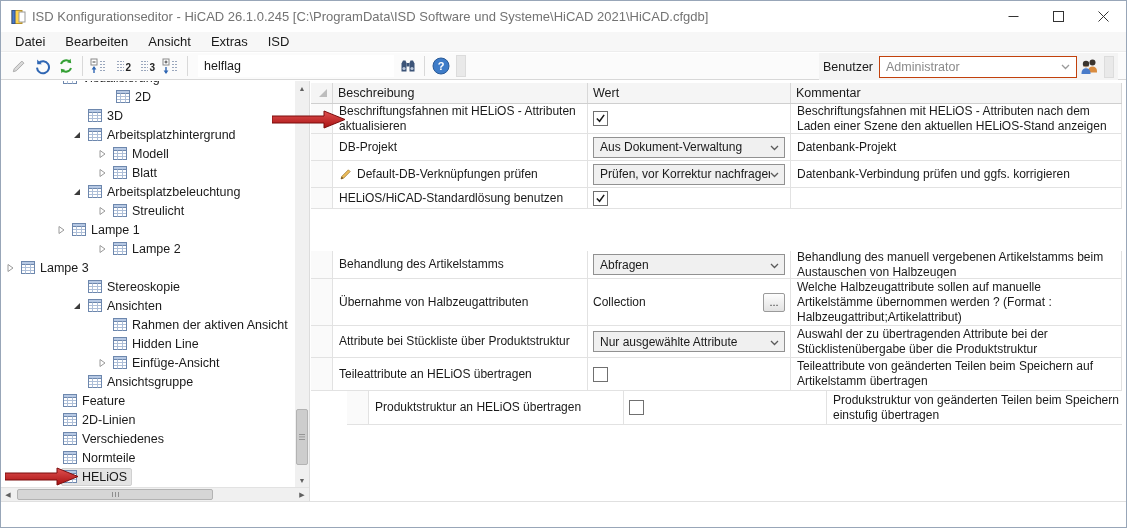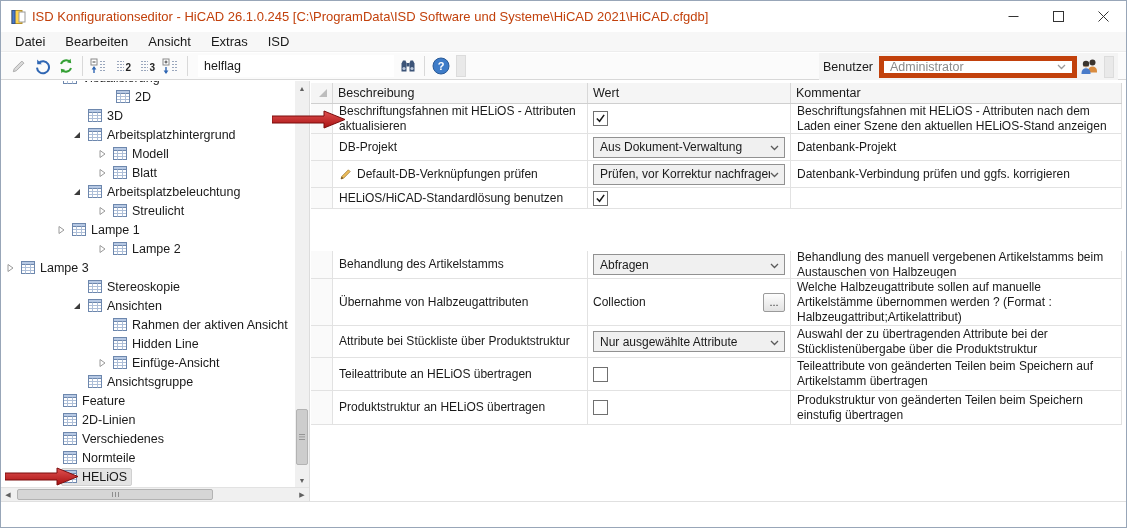--- a/index.html
+++ b/index.html
@@ -5,34 +5,34 @@
   * { margin:0; padding:0; box-sizing:border-box; }
   html,body { background:#e8e8e8; }
   body { font-family:"Liberation Sans", sans-serif; }
   .window {
     position:relative; width:1127px; height:528px; background:#fff;
     border:1px solid #98a6b8; overflow:hidden; font-size:12px; color:#1a1a1a;
   }
   
   .titlebar { position:absolute; left:0; top:0; width:100%; height:31px; background:#fff; display:flex; align-items:center; }
   .app-icon { margin:0 6px 0 9px; width:16px; height:16px; flex:0 0 auto; }
-  .title-text { font-size:13px; color:#c2410c; white-space:nowrap; }
+  .title-text { font-size:13px; color:#737373; white-space:nowrap; }
   .win-controls { position:absolute; right:0; top:0; height:31px; display:flex; }
   .win-btn { width:45px; height:31px; display:flex; align-items:center; justify-content:center; color:#333; }
   
   .menubar { position:absolute; left:0; top:31px; width:100%; height:20px; background:#f7f7f7; display:flex; align-items:center; padding-left:4px; border-bottom:1px solid #ededed; }
   .menu-item { padding:2px 10px; font-size:13px; color:#1a1a1a; }
   
   .toolbar { position:absolute; left:0; top:52px; width:100%; height:27px; background:#fbfbfb; border-bottom:1px solid #d8d8d8; display:flex; align-items:center; }
   .tbtn { height:24px; min-width:24px; display:flex; align-items:center; justify-content:center; }
   .tsep { width:1px; height:20px; background:#d9d9d9; margin:0 4px; }
   .search-input { width:196px; height:22px; border:none; outline:none; background:#fff; font:12.5px "Liberation Sans",sans-serif; color:#1a1a1a; padding:0 6px; margin-left:6px; }
   .toolbar-right { position:absolute; right:8px; top:0; height:27px; display:flex; align-items:center; background:#f4f4f4; padding:0 4px; }
   .benutzer-label { font-size:12.5px; margin-right:6px; color:#1a1a1a; }
-  .user-combo { width:198px; height:22px; background:#fff; border:5px solid #c2410c; display:flex; align-items:center; justify-content:space-between; padding:0 6px; }
+  .user-combo { width:198px; height:22px; background:#fff; border:1px solid #c2410c; display:flex; align-items:center; justify-content:space-between; padding:0 6px; }
   .user-combo .val { color:#8a8a8a; font-size:12.5px; }
   .chip { width:10px; height:22px; background:#e9e9e9; margin-left:3px; border:1px solid #dcdcdc; }
   
   .tree-panel { position:absolute; left:0; top:80px; width:294px; height:406px; background:#fff; overflow:hidden; }
   .tree-list { margin-top:-13px; }
   .tree-row { height:19px; display:flex; align-items:center; white-space:nowrap; }
   .expander { width:18px; display:flex; align-items:center; justify-content:center; flex:0 0 18px; }
   .hl { display:flex; align-items:center; gap:5px; padding:0 4px 0 1px; border:1px solid transparent; border-radius:2px; height:18px; }
   .tree-row.selected .hl { background:#e4e4e4; border-color:#d0d0d0; }
   .tree-label { font-size:12.5px; }
@@ -629,21 +629,21 @@
         <div class="grow" style="height: 33px;">
           <div class="gcell ind"></div>
           <div class="gcell desc">
             <span>Teileattribute an HELiOS übertragen</span>
           </div>
           <div class="gcell val">
             <span class="cb"></span>
           </div>
           <div class="gcell cmt">Teileattribute von geänderten Teilen beim Speichern auf Artikelstamm übertragen</div>
         </div>
-        <div class="grow" style="height: 34px;">
+        <div class="grow" style="height: 34px; margin-left: 36px;">
           <div class="gcell ind"></div>
           <div class="gcell desc">
             <span>Produktstruktur an HELiOS übertragen</span>
           </div>
           <div class="gcell val">
             <span class="cb"></span>
           </div>
           <div class="gcell cmt">Produkstruktur von geänderten Teilen beim Speichern einstufig übertragen</div>
         </div>
       </div>

